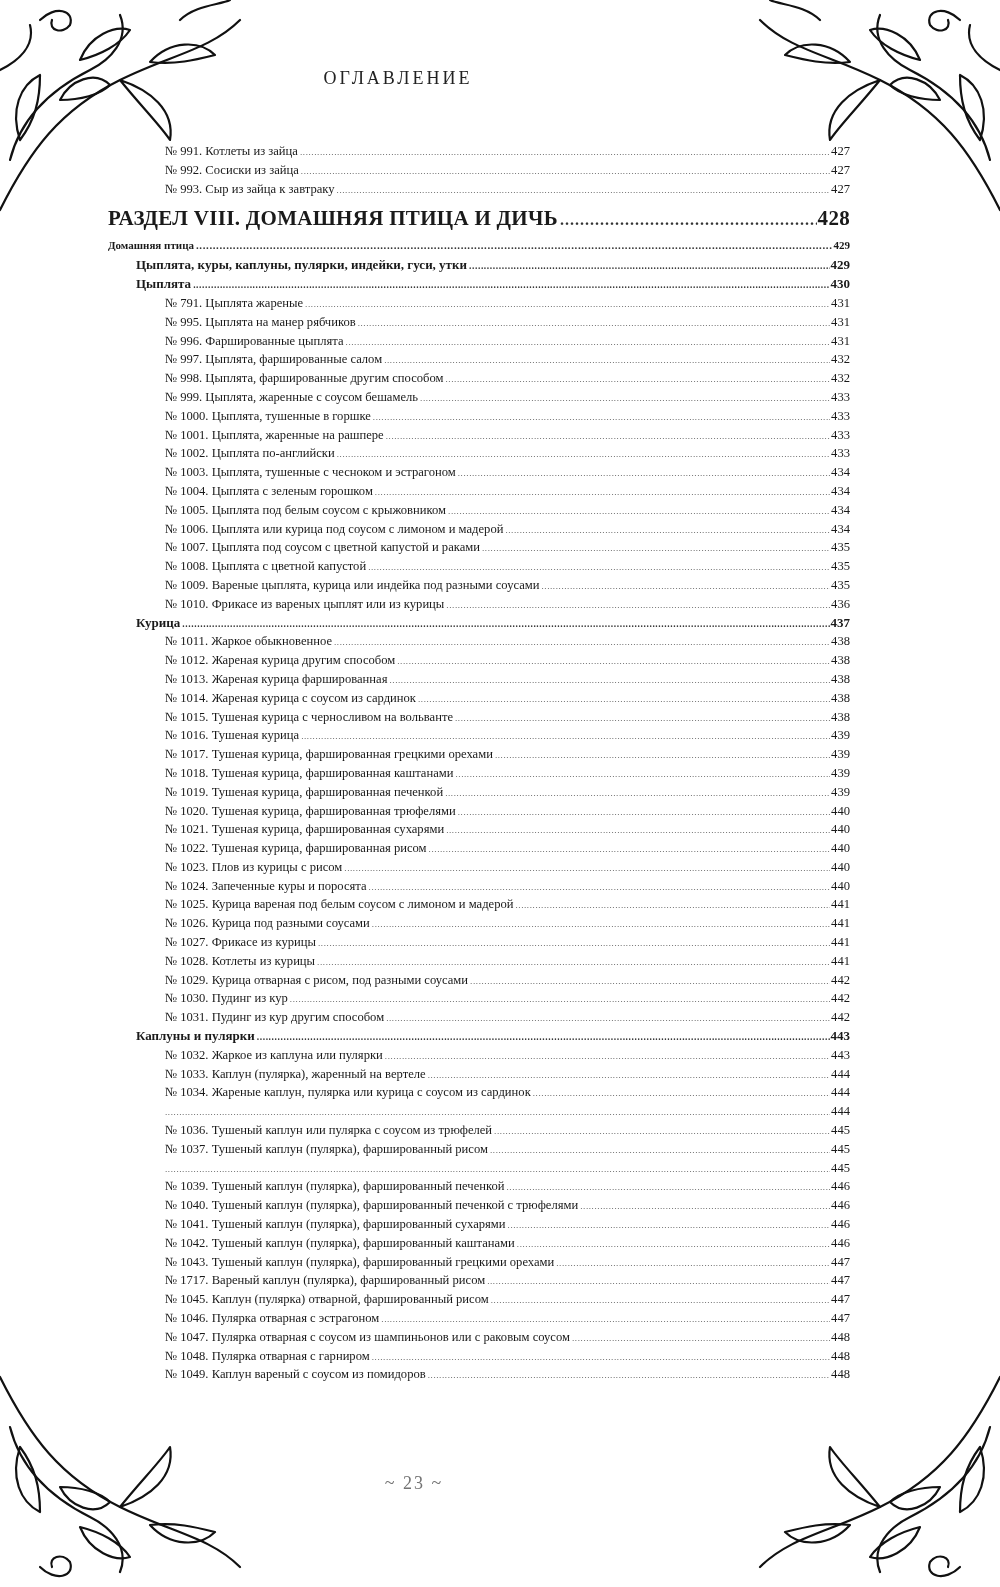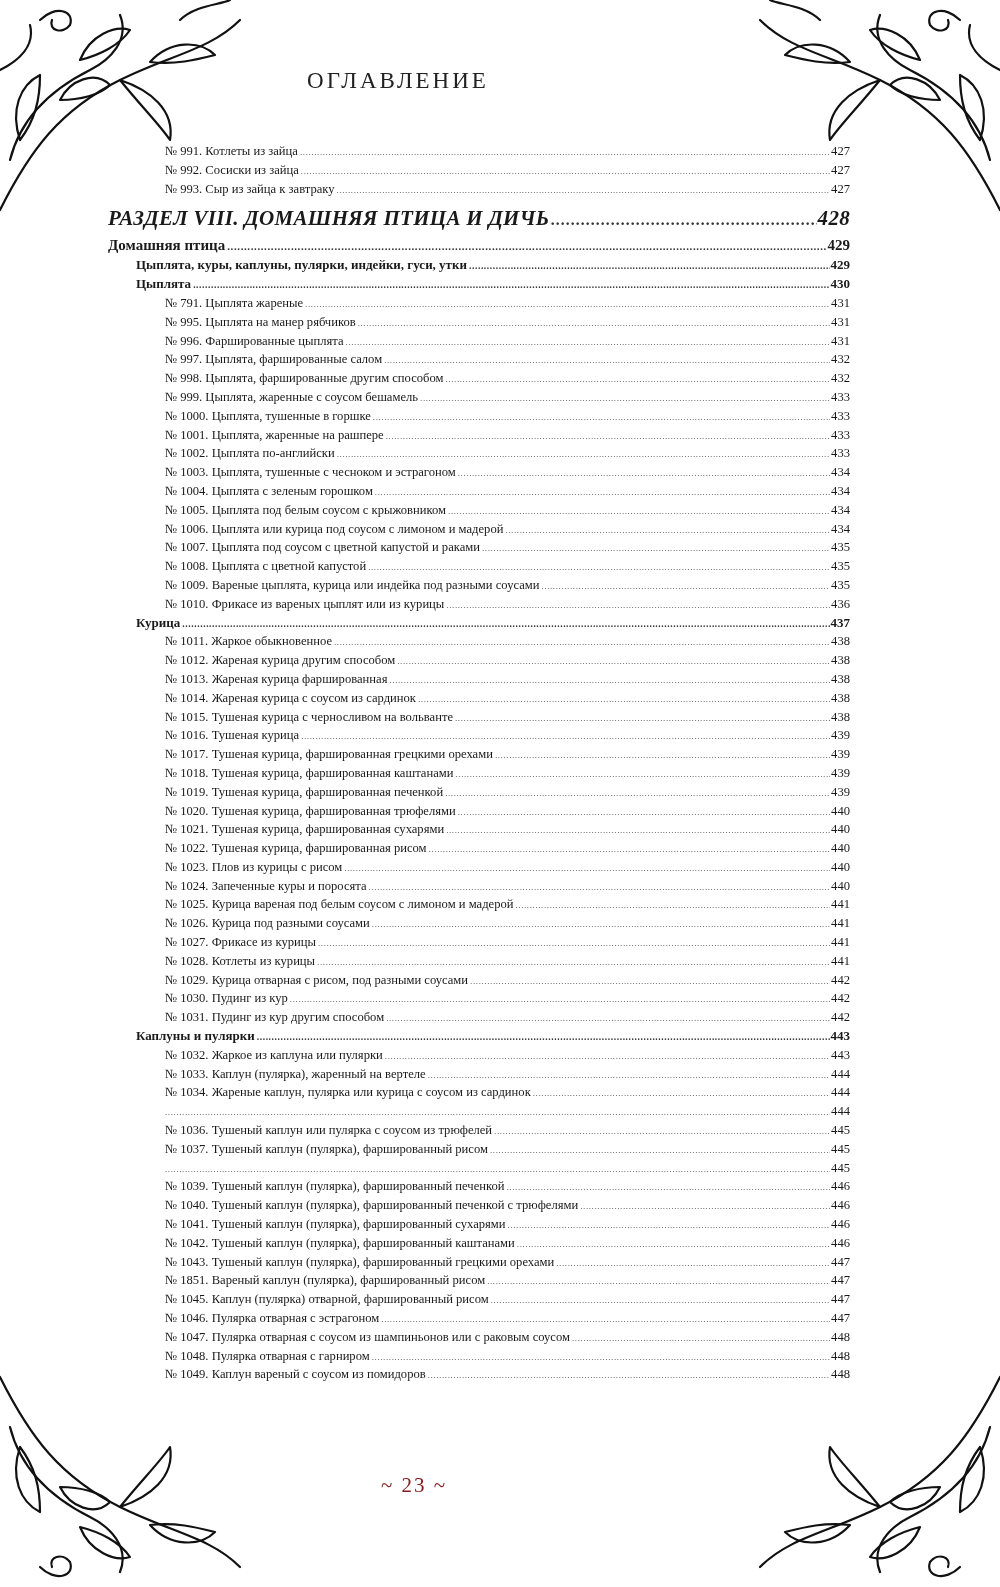--- a/index.html
+++ b/index.html
@@ -10,49 +10,49 @@
     .ornament { position: absolute; width: 260px; height: 240px; }
     .ornament svg { width: 100%; height: 100%; }
     .orn-tl { left: 0; top: 0; }
     .orn-tr { right: 0; top: 0; transform: scaleX(-1); }
     .orn-bl { left: 0; bottom: 0; transform: scaleY(-1); }
     .orn-br { right: 0; bottom: 0; transform: scale(-1,-1); }
     .orn-path { fill: none; stroke: #111; stroke-width: 2.2; stroke-linecap: round; stroke-linejoin: round; }
 
     .running-head {
       position: absolute; top: 68px; left: 0; width: 796px; text-align: center;
-      font-size: 23px; letter-spacing: 3px; color: #222;
+      font-size: 18px; letter-spacing: 3px; color: #222;
     }
     .toc {
       position: absolute; left: 108px; top: 142px; width: 742px;
     }
     .row {
       display: flex; align-items: baseline; white-space: nowrap; overflow: hidden;
       height: 18.8px; font-size: 12.6px; line-height: 18.8px;
     }
     .row .title { flex: 0 0 auto; padding-right: 2px; }
     .row .leader {
       flex: 1 1 auto; overflow: hidden; font-size: 9px; letter-spacing: 0.6px; color: #333;
     }
     .row .leader::before {
       content: "........................................................................................................................................................................................................................................................................";
     }
     .row .page { flex: 0 0 auto; padding-left: 1px; }
 
     .lvl-recipe { padding-left: 57px; }
-    .lvl-part { font-weight: bold; font-size: 21px; height: 36px; line-height: 40px; letter-spacing: 0.3px; font-style: italic; }
+    .lvl-part { font-weight: bold; font-size: 21px; height: 36px; line-height: 40px; letter-spacing: 0.3px; }
     .lvl-part .leader { font-size: 16px; letter-spacing: 1px; }
-    .lvl-section { font-weight: bold; font-size: 15px; height: 22px; line-height: 22px; }
+    .lvl-section { font-weight: bold; font-size: 11px; height: 22px; line-height: 22px; }
     .lvl-section .leader { font-size: 11px; }
     .lvl-sub { font-weight: bold; font-size: 13px; padding-left: 28px; text-align: right; }
     .lvl-sub .leader { font-size: 9.5px; }
 
     .page-number {
       position: absolute; top: 1473px; left: 0; width: 828px; text-align: center;
-      font-size: 21px; color: #7f1d1d; letter-spacing: 2px;
+      font-size: 18px; color: #737373; letter-spacing: 2px;
     }
   </style>
 </head>
 <body>
 
 <div class="ornament orn-tl">
   <svg viewBox="0 0 260 240">
     <path class="orn-path" d="M0,210 C30,150 60,110 120,80 C170,55 210,50 240,20"></path>
     <path class="orn-path" d="M10,160 C20,120 50,90 90,70 C110,60 130,40 120,15"></path>
     <path class="orn-path" d="M60,100 C70,80 95,70 110,85 C100,95 80,100 60,100 Z"></path>
@@ -394,21 +394,21 @@
       <span class="title">№ 1042. Тушеный каплун (пулярка), фаршированный каштанами</span>
       <span class="leader"></span>
       <span class="page">446</span>
     </div>
     <div class="row lvl-recipe">
       <span class="title">№ 1043. Тушеный каплун (пулярка), фаршированный грецкими орехами</span>
       <span class="leader"></span>
       <span class="page">447</span>
     </div>
     <div class="row lvl-recipe">
-      <span class="title">№ 1851. Вареный каплун (пулярка), фаршированный рисом</span>
+      <span class="title">№ 1717. Вареный каплун (пулярка), фаршированный рисом</span>
       <span class="leader"></span>
       <span class="page">447</span>
     </div>
     <div class="row lvl-recipe">
       <span class="title">№ 1045. Каплун (пулярка) отварной, фаршированный рисом</span>
       <span class="leader"></span>
       <span class="page">447</span>
     </div>
     <div class="row lvl-recipe">
       <span class="title">№ 1046. Пулярка отварная с эстрагоном</span>

